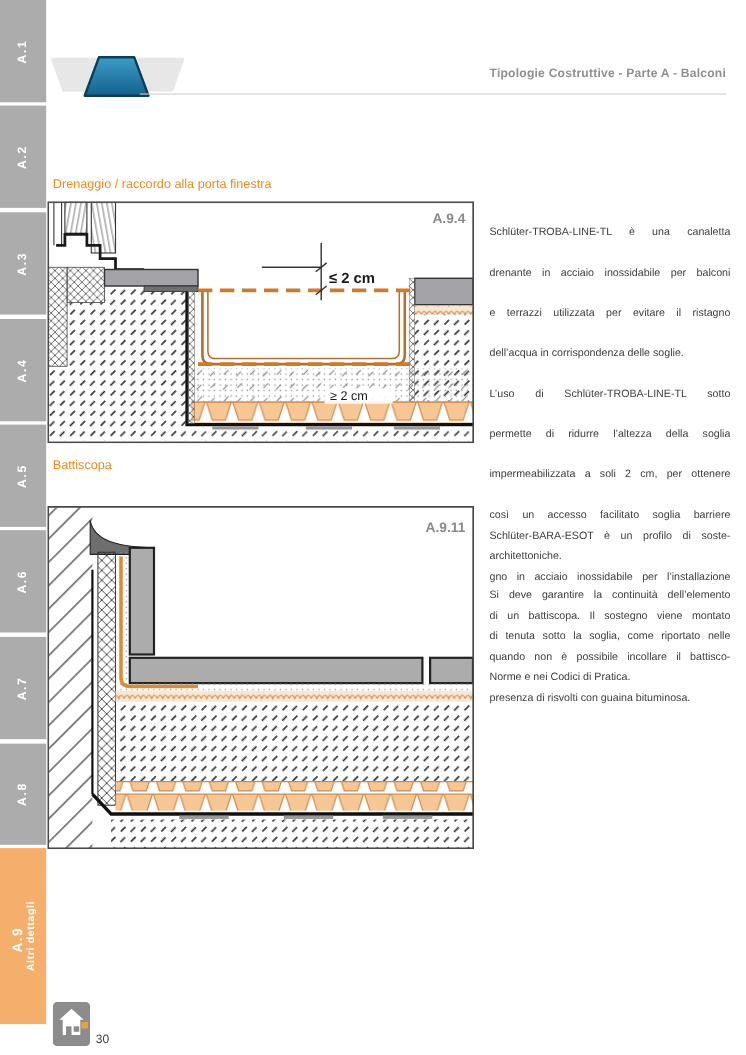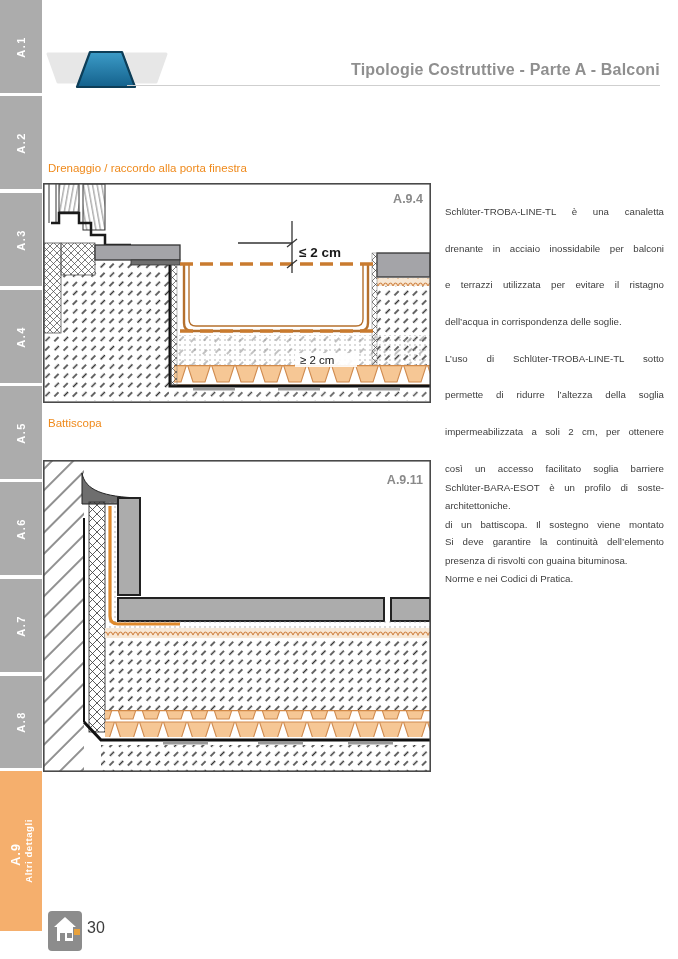--- a/index.html
+++ b/index.html
@@ -10,32 +10,32 @@
   .tab{position:absolute;left:0;width:42px;background:#ACACAC;display:flex;
        align-items:center;justify-content:center;}
   .tab .vtxt{writing-mode:vertical-rl;transform:rotate(180deg);color:#fff;
        font-weight:bold;font-size:11px;letter-spacing:1.5px;}
   .tab.active{background:#F5AF6D;}
   .tab.active .vtxt{display:flex;flex-direction:column;align-items:center;gap:0;}
   .tab.active .sub{font-size:9.5px;letter-spacing:0.6px;}
   .tab.active .main{font-size:12.5px;letter-spacing:1.2px;margin-bottom:7px;}
   
   .logo{position:absolute;left:46px;top:50px;}
-  .hdr-title{position:absolute;right:18px;top:61px;font-size:16px;font-weight:bold;
+  .hdr-title{position:absolute;right:18px;top:61px;font-size:11px;font-weight:bold;
        color:#8F8F8F;letter-spacing:0.2px;}
   .hdr-rule{position:absolute;left:127px;top:85px;width:533px;height:1px;background:#CFCFCF;}
   
   .sec-title{position:absolute;left:48px;font-size:11.5px;font-weight:normal;color:#EF8A1C;}
   .figure{position:absolute;left:43px;background:#fff;}
   .body-text{position:absolute;left:445px;width:219px;color:#3d3d3d;font-size:9.7px;}
   .jline{height:13.7px;line-height:13.7px;overflow:hidden;text-align:justify;
          text-align-last:justify;margin-top:23px;}
   .jline.end{text-align-last:left;}
   
-  .pagenum{position:absolute;left:87px;top:919px;font-size:16px;color:#3d3d3d;}
+  .pagenum{position:absolute;left:87px;top:939px;font-size:11px;color:#3d3d3d;}
   .homeicon{position:absolute;left:48px;top:911px;}
   svg text{font-family:"Liberation Sans", sans-serif;}
 </style>
 </head>
 <body>
 
 <svg width="0" height="0" style="position:absolute" aria-hidden="true">
   <defs>
     <pattern id="p-conc" width="13" height="13" patternUnits="userSpaceOnUse" patternTransform="rotate(-45)">
       <line x1="0" y1="3" x2="6" y2="3" stroke="#2f2f2f" stroke-width="1.5"></line>
@@ -182,20 +182,21 @@
       <div class="jline">Schlüter-TROBA-LINE-TL è una canaletta</div>
       <div class="jline">drenante in acciaio inossidabile per balconi</div>
       <div class="jline">e terrazzi utilizzata per evitare il ristagno</div>
       <div class="jline end">dell’acqua in corrispondenza delle soglie.</div>
       <div class="jline">L’uso di Schlüter-TROBA-LINE-TL sotto</div>
       <div class="jline">permette di ridurre l’altezza della soglia</div>
       <div class="jline">impermeabilizzata a soli 2 cm, per ottenere</div>
       <div class="jline">così un accesso facilitato soglia barriere</div>
       <div class="jline end">architettoniche.</div>
       <div class="jline">Si deve garantire la continuità dell’elemento</div>
+      <div class="jline">di tenuta sotto la soglia, come riportato nelle</div>
       <div class="jline end">Norme e nei Codici di Pratica.</div>
     </div>
 
   <div class="sec-title" style="top:417px">Battiscopa</div>
 
   <svg class="figure" style="top:460px" width="388" height="312" viewBox="0 0 388 312">
     <rect x="0" y="0" width="388" height="312" fill="#fff"></rect>
 
     <rect x="1" y="1" width="40" height="310" fill="url(#p-wall)"></rect>
     <line x1="41" y1="58" x2="41" y2="262" stroke="#111" stroke-width="2"></line>
@@ -225,21 +226,23 @@
     <rect x="120" y="281.5" width="45" height="3" fill="#999"></rect>
       <rect x="215" y="281.5" width="45" height="3" fill="#999"></rect>
       <rect x="305" y="281.5" width="45" height="3" fill="#999"></rect>
     <rect x="58" y="285" width="329" height="26" fill="url(#p-conc)"></rect>
     <text x="380" y="24" text-anchor="end" font-size="12.5" font-weight="bold" fill="#8a8a8a">A.9.11</text>
     <rect x="0.8" y="0.8" width="386.4" height="310.4" fill="none" stroke="#4a4a4a" stroke-width="1.6"></rect>
   </svg>
 
   <div class="body-text" style="top:458px">
       <div class="jline">Schlüter-BARA-ESOT è un profilo di soste-</div>
+      <div class="jline">gno in acciaio inossidabile per l’installazione</div>
       <div class="jline">di un battiscopa. Il sostegno viene montato</div>
+      <div class="jline">quando non è possibile incollare il battisco-</div>
       <div class="jline end">presenza di risvolti con guaina bituminosa.</div>
     </div>
 
   <svg class="homeicon" width="34" height="40" viewBox="0 0 34 40">
     <rect x="0" y="0" width="34" height="40" rx="4" fill="#8C8C8C"></rect>
     <path d="M17,6 L28,16 L25,16 L25,30 L9,30 L9,16 L6,16 Z" fill="#fff"></path>
     <rect x="12" y="22" width="5" height="8" fill="#8C8C8C"></rect>
     <rect x="19" y="22" width="5" height="5" fill="#8C8C8C"></rect>
     <rect x="26" y="18" width="6" height="6" fill="#E8A13C"></rect>
   </svg>

